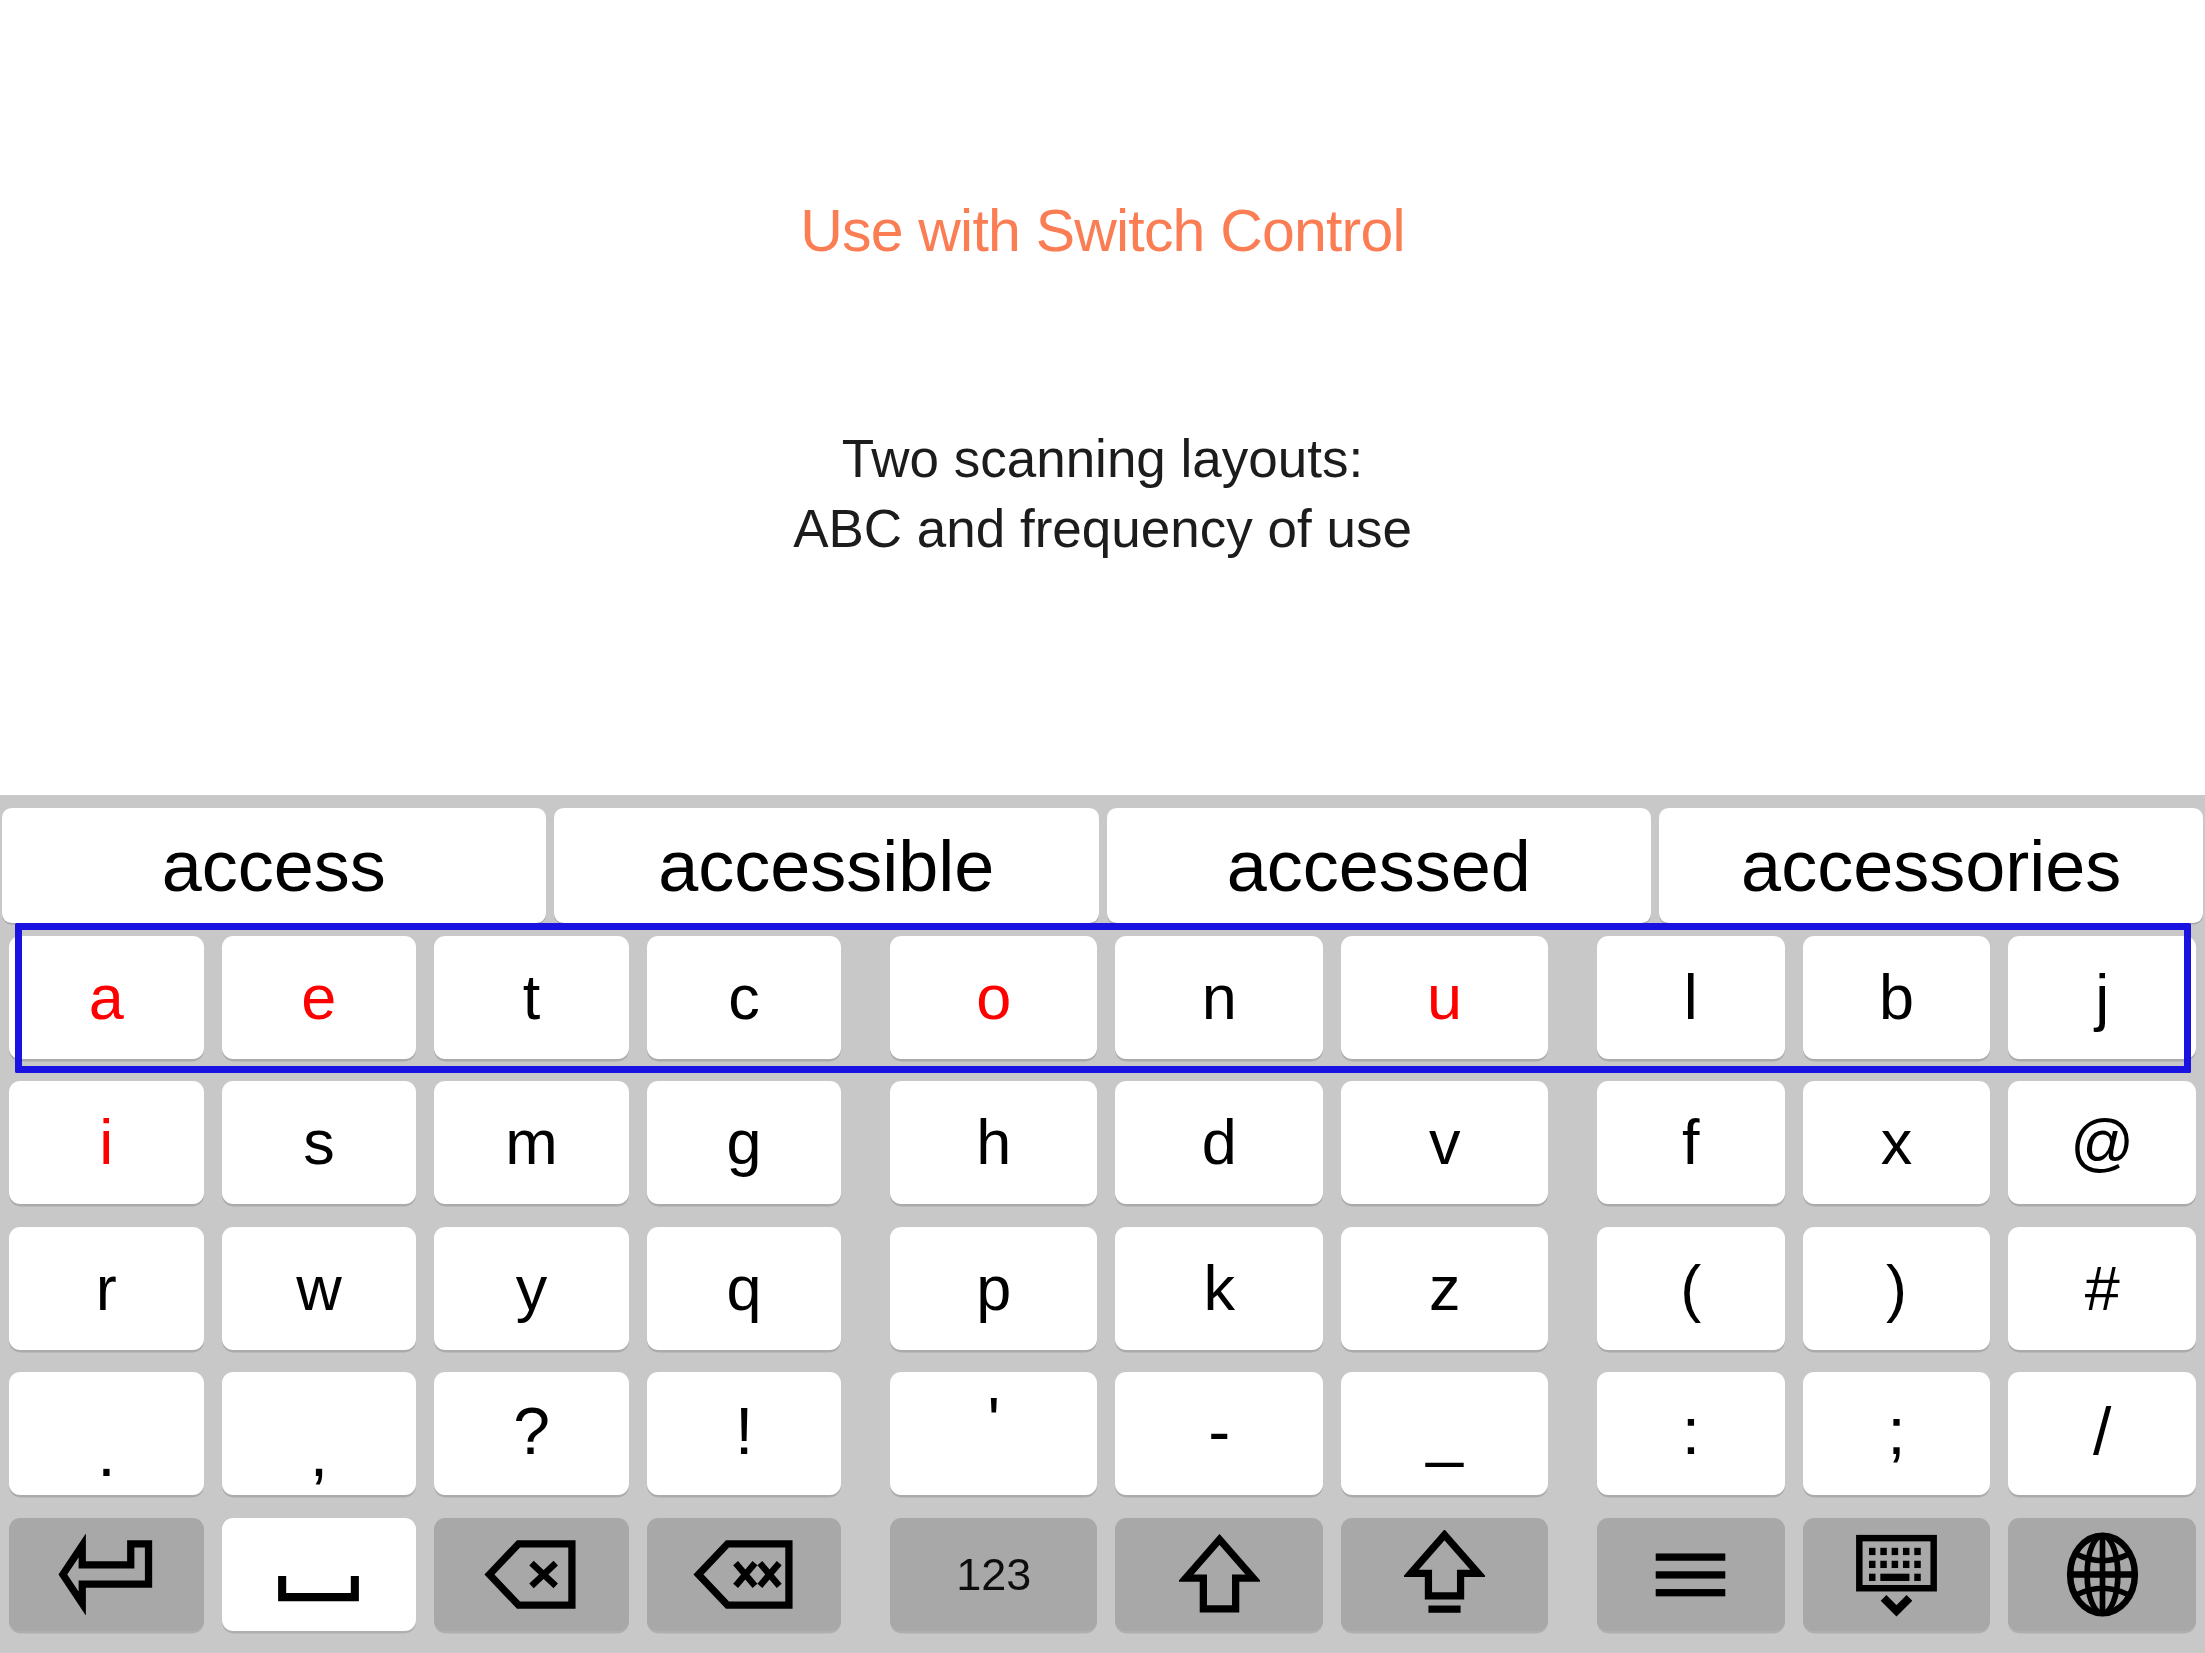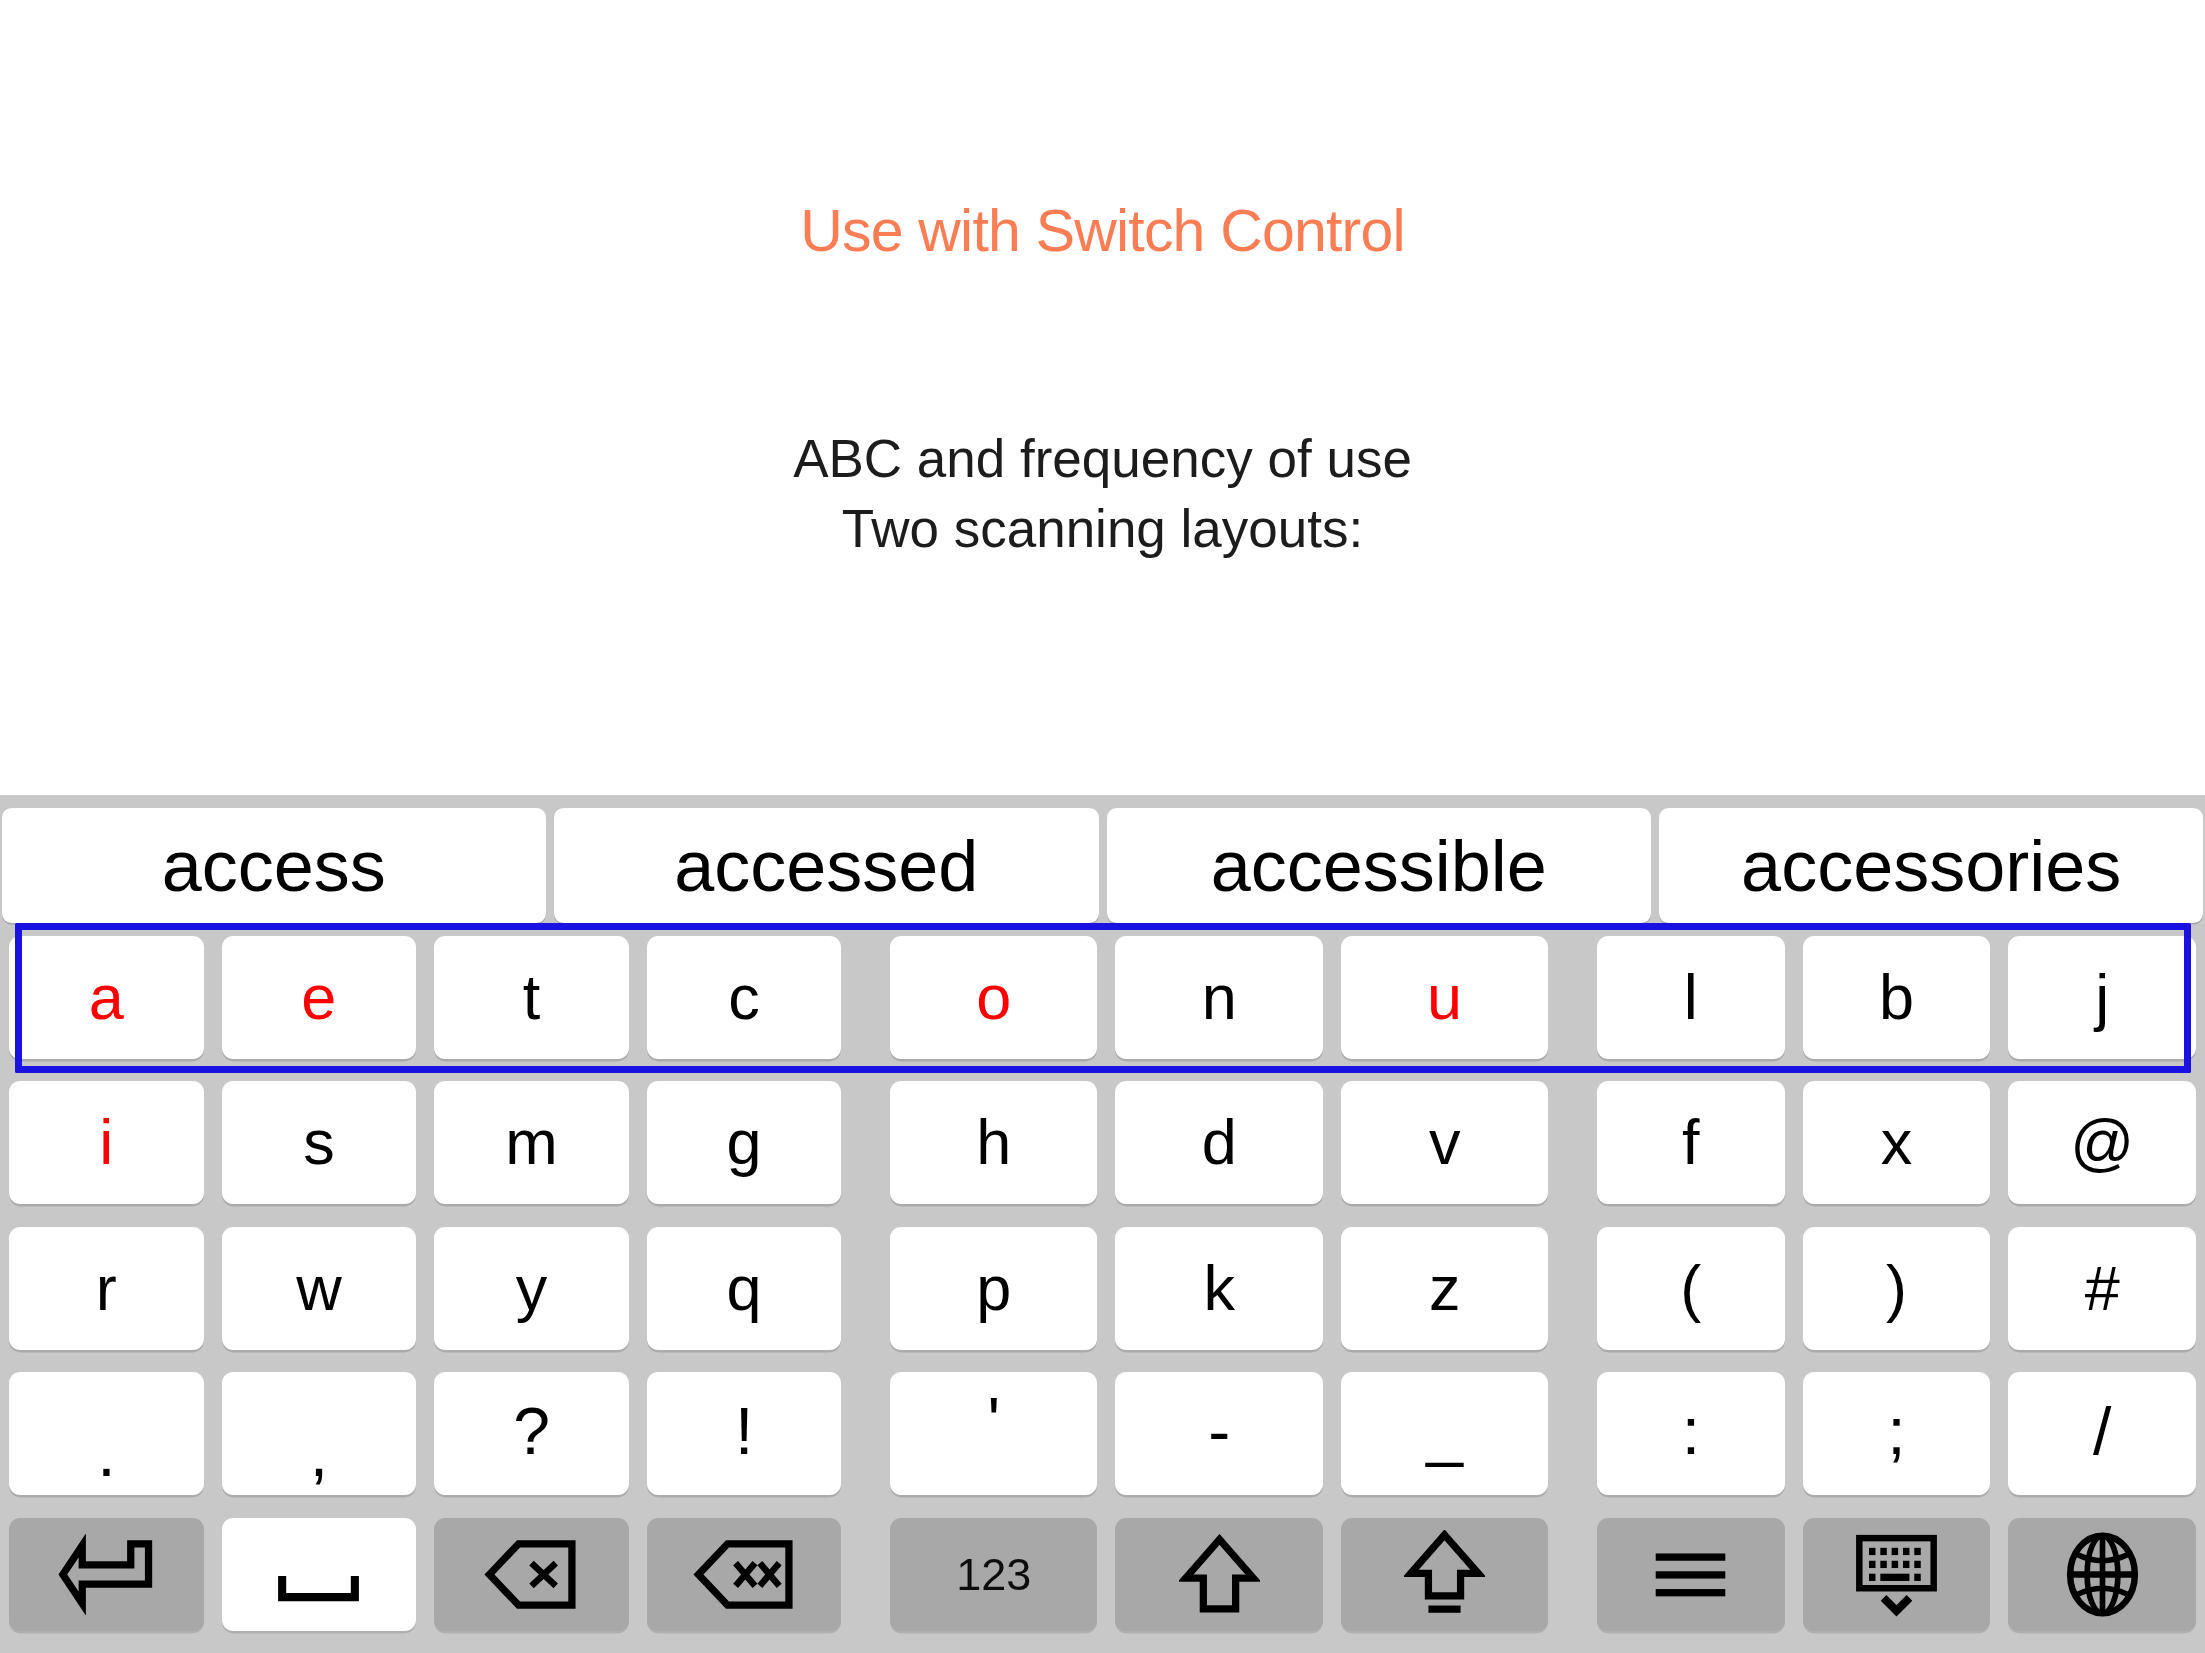--- a/index.html
+++ b/index.html
@@ -168,31 +168,31 @@
   #row-fn .key.label-key { font-size: 45px; color: #0d0d0d; }
 
   .ico { display: block; }
 </style>
 </head>
 <body>
 
 <div id="intro">
   <div id="page-title">Use with Switch Control</div>
   <div id="subtitle">
+    <span class="line">Two scanning layouts:</span>
     <span class="line">ABC and frequency of use</span>
-    <span class="line">Two scanning layouts:</span>
   </div>
 </div>
 
 <div id="keyboard">
 
   <div id="suggestions">
     <div class="suggestion">access</div>
+    <div class="suggestion">accessible</div>
     <div class="suggestion">accessed</div>
-    <div class="suggestion">accessible</div>
     <div class="suggestion">accessories</div>
   </div>
 
   <div class="key-row" id="row-1">
     <div class="key-cell c1">
         <div class="key vowel">a</div>
       </div>
     <div class="key-cell c2">
         <div class="key vowel">e</div>
       </div>

